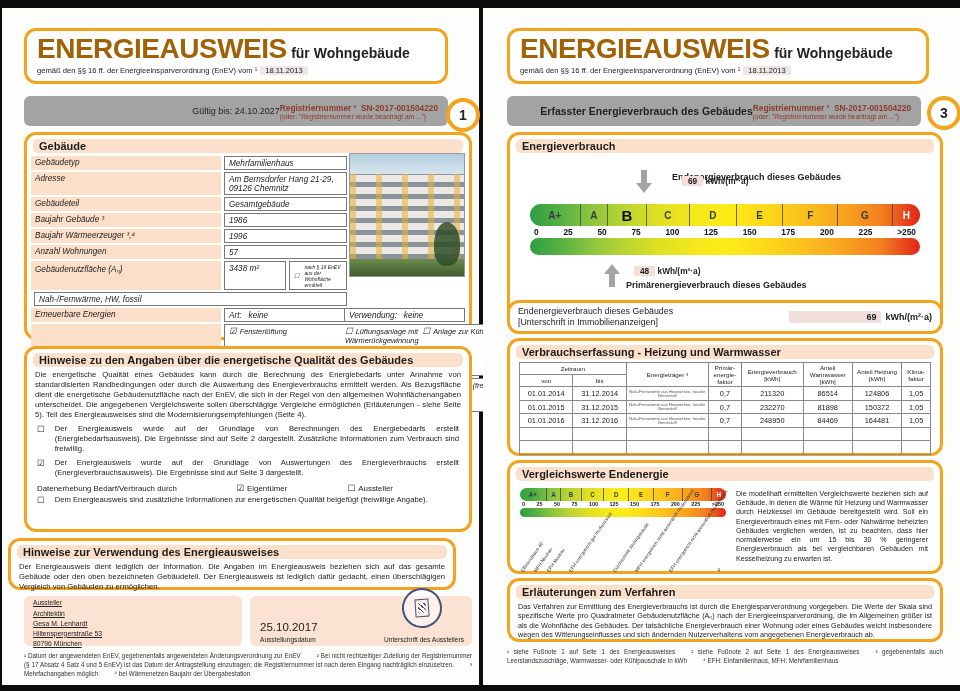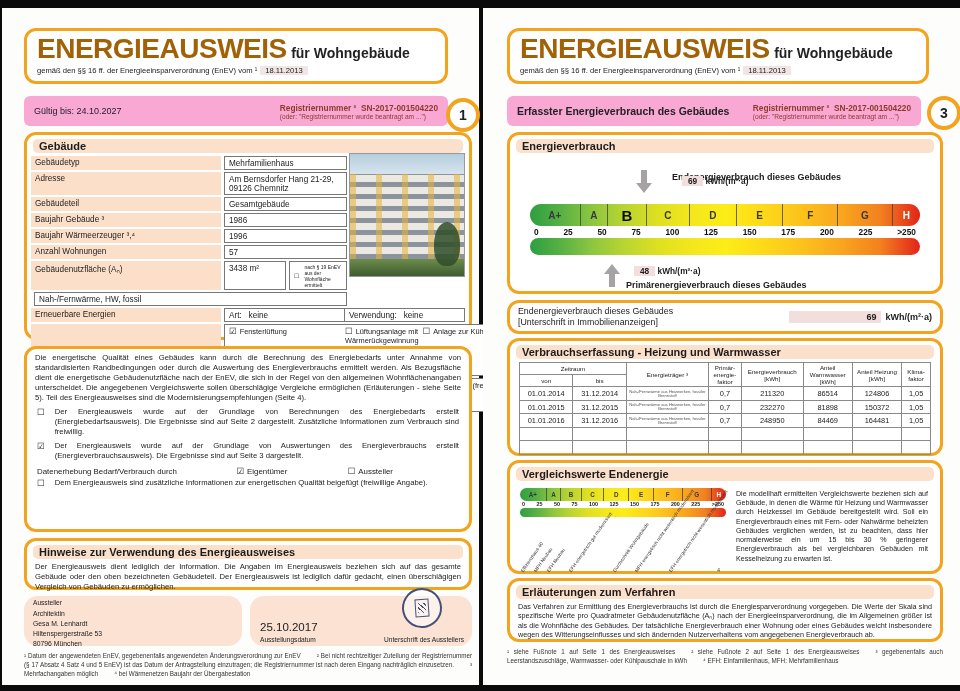--- a/index.html
+++ b/index.html
@@ -12,32 +12,32 @@
   .obox{position:absolute;border:3px solid #F2A41E;border-radius:12px;background:#fff;box-sizing:border-box;}
   .band{background:#FBE0CC;border-radius:5px;padding:1px 6px;font-weight:bold;font-size:11px;margin:2px 2px 3px;color:#1c1c1c;}
 
   
   .hdr{padding:2px 10px 0;}
   .hdr-title{font-size:28px;font-weight:bold;color:#a16207;letter-spacing:-0.5px;}
   .hdr-sub{font-size:14px;font-weight:bold;}
   .hdr-law{font-size:7.6px;margin-top:1px;}
   .law-date{background:#f1e6e6;padding:0 5px;margin-left:3px;}
 
-  .meta{position:absolute;background:#f9a8d4;border-radius:6px;display:flex;align-items:center;
-        justify-content:space-between;padding:0 10px;box-sizing:border-box;}
+  .meta{position:absolute;background:#a3a3a3;border-radius:6px;display:flex;align-items:center;
+        justify-content:flex-end;padding:0 10px;box-sizing:border-box;}
   .valid{font-size:9px;}
   .sect-title{font-size:10.5px;font-weight:bold;}
   .reg{text-align:left;}
   .reg-line{font-size:8.3px;font-weight:bold;color:#8C3A2B;}
   .reg-note{font-size:6.6px;color:#8C3A2B;}
   .circ{position:absolute;width:26px;height:26px;border:4px solid #F2A41E;border-radius:50%;background:#fff;
         font-weight:bold;font-size:14px;display:flex;align-items:center;justify-content:center;color:#222;}
 
   
-  .grow{display:flex;margin-bottom:2px;}
+  .grow{display:flex;margin-bottom:2px;font-style:italic;}
   .glbl{width:190px;background:#FBDFC9;font-size:8.2px;padding:1.5px 4px;box-sizing:border-box;flex:none;}
   .gval{flex:1;border:1px solid #777;margin-left:3px;font-size:8.2px;padding:1.5px 4px;background:#fff;}
   .geb-rows{margin-right:118px;}
   .photo{position:absolute;top:18px;right:4px;width:114px;height:122px;border:1px solid #999;overflow:hidden;background:#cfdde8;}
   .photo-sky{height:16%;background:linear-gradient(#b4cedf,#d7e4ec);}
   .photo-bldg{height:70%;background-image:
       repeating-linear-gradient(90deg, rgba(228,178,58,.55) 0 6px, rgba(255,255,255,0) 6px 26px),
       repeating-linear-gradient(0deg,#8b949d 0 5px,#ece9e2 5px 12px);}
   .photo-green{height:14%;background:linear-gradient(#6d8c4b,#3f5c30);}
   .photo-tree{position:absolute;right:4px;bottom:10px;width:26px;height:44px;border-radius:50% 50% 40% 40%;background:#2f4d28;opacity:.85;}
@@ -50,21 +50,21 @@
   .opt-grid2{display:grid;grid-template-columns:112px 1fr 92px;column-gap:4px;row-gap:1px;flex:1;padding:1px 2px;}
 
   
   .txt{font-size:7.7px;text-align:justify;line-height:1.3;margin:2px 4px;}
   .copt{display:flex;gap:7px;margin:4px 6px;font-size:7.7px;line-height:1.3;}
   .copt .mk{flex:none;}
   .drow{display:flex;align-items:center;font-size:7.9px;margin:5px 6px 2px;}
   .drow .dlab{width:215px;}
   .drow .dopt{width:120px;}
 
-  .peach{position:absolute;background:#FBE2D2;border-radius:14px;box-sizing:border-box;}
+  .peach{position:absolute;background:#FBE2D2;border-radius:6px;box-sizing:border-box;text-decoration:underline;}
   .iss-lines{font-size:6.8px;line-height:1.45;margin-top:3px;}
   .iss-cap{font-size:6.6px;}
   .date-big{font-size:11.5px;position:absolute;left:10px;bottom:13px;}
   .sig-caps{position:absolute;left:10px;right:8px;bottom:3px;display:flex;justify-content:space-between;font-size:6.6px;}
   .stamp{position:absolute;right:30px;top:-8px;width:40px;height:40px;border:2px solid #44507a;border-radius:50%;
          transform:rotate(-14deg);background:rgba(255,255,255,.55);box-sizing:border-box;}
   .stamp::before{content:"";position:absolute;inset:9px 11px;border:1.5px solid #44507a;transform:rotate(10deg);}
   .stamp::after{content:"";position:absolute;inset:13px 14px;background:repeating-linear-gradient(45deg,#44507a 0 1px,transparent 1px 3.5px);transform:rotate(10deg);}
 
   .foot{position:absolute;font-size:6.3px;line-height:1.4;text-align:justify;color:#333;}
@@ -209,41 +209,42 @@
       <div class="gval opt-grid2" style="padding:1px 4px;">
         <span class="opt"><span class="mk">☐</span><span>Neubau</span></span>
         <span class="opt"><span class="mk">☐</span><span>Modernisierung (Änderung/Erweiterung)</span></span>
         <span class="opt"><span class="mk">☐</span><span>Sonstiges (freiwillig)</span></span>
         <span class="opt"><span class="mk">☑</span><span>Vermietung/Verkauf</span></span>
       </div>
     </div>
   </div>
 
   <div class="obox" style="left:22px;top:338px;width:448px;height:186px;padding:2px 4px;">
+    <div class="band">Hinweise zu den Angaben über die energetische Qualität des Gebäudes</div>
     <div class="txt">Die energetische Qualität eines Gebäudes kann durch die Berechnung des Energiebedarfs unter Annahme von standardisierten Randbedingungen oder durch die Auswertung des Energieverbrauchs ermittelt werden. Als Bezugsfläche dient die energetische Gebäudenutzfläche nach der EnEV, die sich in der Regel von den allgemeinen Wohnflächenangaben unterscheidet. Die angegebenen Vergleichswerte sollen überschlägige Vergleiche ermöglichen (Erläuterungen - siehe Seite 5). Teil des Energieausweises sind die Modernisierungsempfehlungen (Seite 4).</div>
     <div class="copt">
       <span class="mk">☐</span>
       <span style="text-align:justify;">Der Energieausweis wurde auf der Grundlage von Berechnungen des Energiebedarfs erstellt (Energiebedarfsausweis). Die Ergebnisse sind auf Seite 2 dargestellt. Zusätzliche Informationen zum Verbrauch sind freiwillig.</span>
     </div>
     <div class="copt">
       <span class="mk">☑</span>
       <span style="text-align:justify;">Der Energieausweis wurde auf der Grundlage von Auswertungen des Energieverbrauchs erstellt (Energieverbrauchsausweis). Die Ergebnisse sind auf Seite 3 dargestellt.</span>
     </div>
     <div class="drow">
       <span class="dlab">Datenerhebung Bedarf/Verbrauch durch</span>
       <span class="dopt"><span class="mk">☑</span><span>Eigentümer</span></span>
       <span class="dopt"><span class="mk">☐</span><span>Aussteller</span></span>
     </div>
     <div class="copt" style="margin-top:2px;">
       <span class="mk">☐</span>
       <span>Dem Energieausweis sind zusätzliche Informationen zur energetischen Qualität beigefügt (freiwillige Angabe).</span>
     </div>
   </div>
 
-  <div class="obox" style="left:22px;top:530px;width:448px;height:52px;padding:2px 4px;">
+  <div class="obox" style="left:6px;top:530px;width:448px;height:52px;padding:2px 4px;">
     <div class="band">Hinweise zur Verwendung des Energieausweises</div>
     <div class="txt">Der Energieausweis dient lediglich der Information. Die Angaben im Energieausweis beziehen sich auf das gesamte Gebäude oder den oben bezeichneten Gebäudeteil. Der Energieausweis ist lediglich dafür gedacht, einen überschlägigen Vergleich von Gebäuden zu ermöglichen.</div>
   </div>
 
   <div class="peach" style="left:22px;top:588px;width:218px;height:50px;padding:3px 9px;">
     <div class="iss-cap">Aussteller</div>
     <div class="iss-lines">
       <div>Architektin</div>
       <div>Gesa M. Lenhardt</div>
       <div>Hiltenspergerstraße 53</div>
@@ -278,21 +279,21 @@
 
   <div class="meta" style="left:24px;top:88px;width:414px;height:30px;">
     <div class="sect-title">Erfasster Energieverbrauch des Gebäudes</div>
     <div class="reg">
       <div class="reg-line"><span>Registriernummer ²</span>&nbsp;&nbsp;<span>SN-2017-001504220</span></div>
       <div class="reg-note">(oder: "Registriernummer wurde beantragt am ...")</div>
     </div>
   </div>
   <div class="circ" style="left:444px;top:88px;">3</div>
 
-  <div class="obox" style="left:24px;top:124px;width:436px;height:162px;padding:2px 4px;">
+  <div class="obox" style="left:24px;top:124px;width:436px;height:198px;padding:2px 4px;">
     <div class="band">Energieverbrauch</div>
     <div style="position:relative;height:140px;">
       <div class="arrow" style="left:122px;top:14px;">
           <div class="stem"></div>
           <div class="tri-d"></div>
         </div>
       <div class="sc-lbl" style="left:158px;top:16px;">Endenergieverbrauch dieses Gebäudes</div>
       <div class="valline" style="left:168px;top:20px;">
         <span class="chip">69</span>
         <span>kWh/(m²·a)</span>

